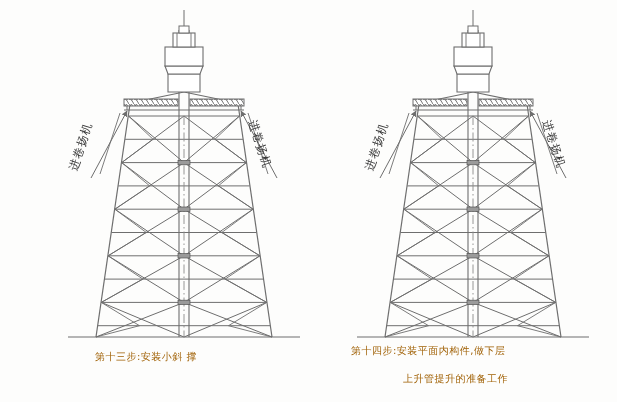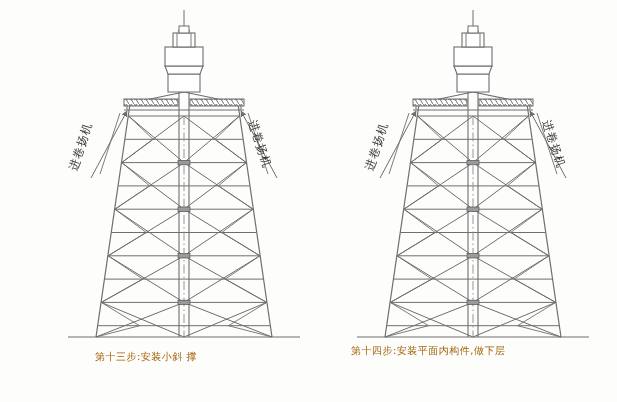--- a/index.html
+++ b/index.html
@@ -167,14 +167,15 @@
     </g>
   </svg>
 
   <div class="vlabel" id="lab-l1">进卷扬机</div>
   <div class="vlabel" id="lab-l2">进卷扬机</div>
   <div class="vlabel" id="lab-r1">进卷扬机</div>
   <div class="vlabel" id="lab-r2">进卷扬机</div>
 
   <div class="cap" id="cap-left">第十三步:安装小斜 撑</div>
   <div class="cap" id="cap-right-1">第十四步:安装平面内构件,做下层</div>
+  <div class="cap" id="cap-right-2">上升管提升的准备工作</div>
 
 </div>
 
 </body></html>

